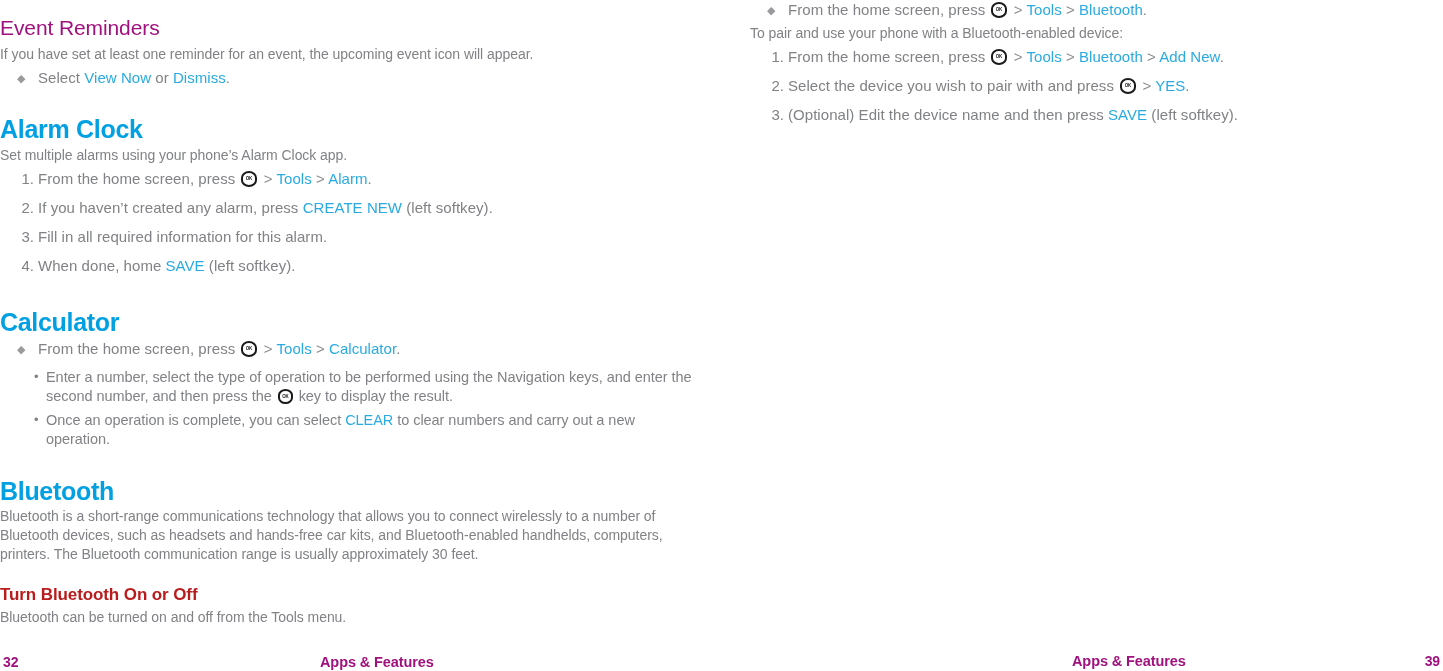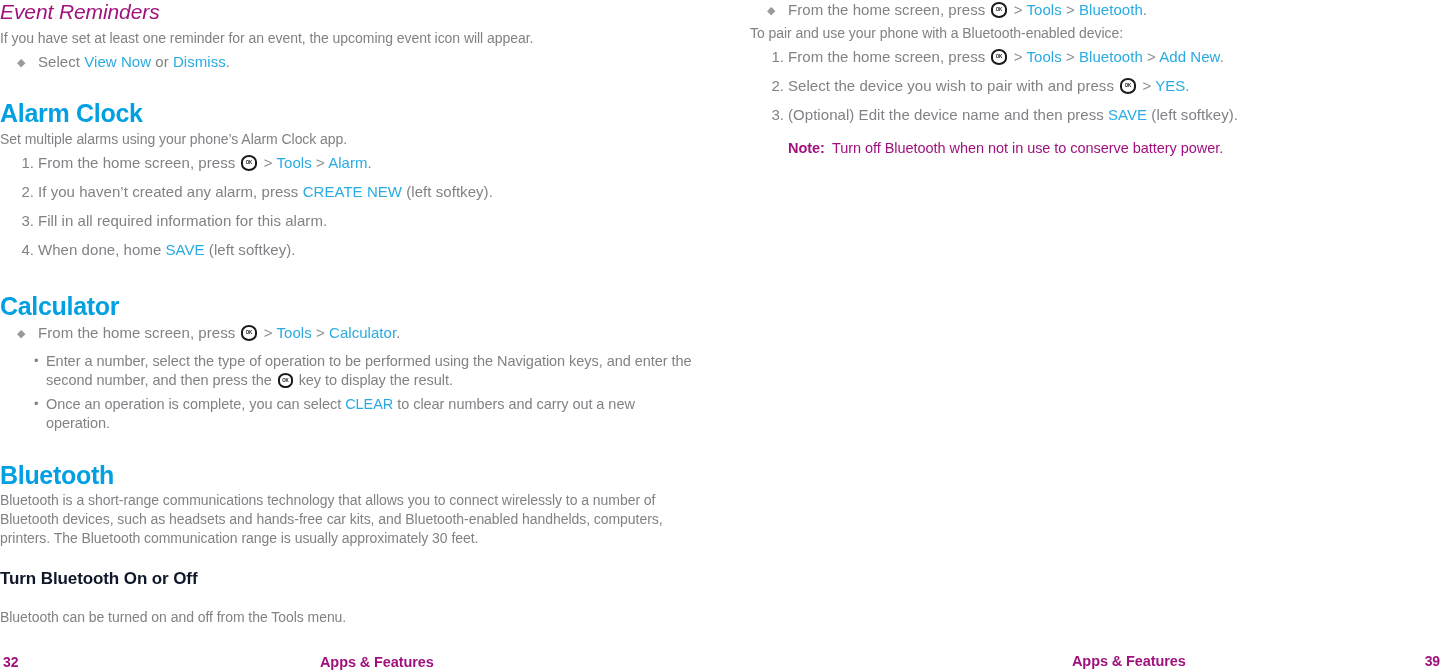--- a/index.html
+++ b/index.html
@@ -31,40 +31,39 @@
 
   .col-inner { padding-top: 0px; }
 
   
   .h-magenta {
     color: #A0117E;
     font-size: 21px;
     font-weight: 400;
     font-stretch: condensed;
     letter-spacing: -0.1px;
-    margin: 0 0 6px 0;
+    margin: 16px 0 6px 0;
     line-height: 1.1;
     font-family: "Liberation Sans Narrow", "Liberation Sans", sans-serif;
-    font-style: italic;
   }
   .h1-blue {
     color: #00A0E2;
     font-size: 25px;
     font-weight: bold;
     letter-spacing: -0.3px;
     margin: 0 0 2px 0;
     line-height: 1.15;
     font-family: Liberation Sans, sans-serif;
   }
   .h2-blue {
-    color: #0f172a;
+    color: #b91c1c;
     font-size: 17px;
     font-weight: bold;
     letter-spacing: -0.1px;
-    margin: 0 0 19px 0;
+    margin: 0 0 3px 0;
     line-height: 1.15;
     font-family: "Liberation Sans Narrow", "Liberation Sans", sans-serif;
   }
 
   
   .para {
     font-size: 14px;
     line-height: 19px;
     color: #808285;
     margin: 0 0 4px 0;
@@ -303,24 +302,20 @@
           <span class="num">1.</span><span>From the home screen, press </span><span class="okkey"></span><span class="gt"> &gt; </span><span class="lk">Tools</span><span class="gt"> &gt; </span><span class="lk">Bluetooth</span><span class="gt"> &gt; </span><span class="lk">Add New</span><span>.</span>
         </li>
         <li>
           <span class="num">2.</span><span>Select the device you wish to pair with and press </span><span class="okkey"></span><span class="gt"> &gt; </span><span class="lk">YES</span><span>.</span>
         </li>
         <li>
           <span class="num">3.</span><span>(Optional) Edit the device name and then press </span><span class="lk">SAVE</span><span> (left softkey).</span>
         </li>
       </ol>
 
-      <div class="note">
-        <span class="note-label">Note:</span>
-        <span class="note-text">Turn off Bluetooth when not in use to conserve battery power.</span>
-      </div>
     </div>
   </div>
 
   <div class="footer">
     <span class="pg-num pg-left">32</span>
     <span class="pg-title pg-title-left">Apps &amp; Features</span>
     <span class="pg-title pg-title-right">Apps &amp; Features</span>
     <span class="pg-num pg-right">39</span>
   </div>
 

